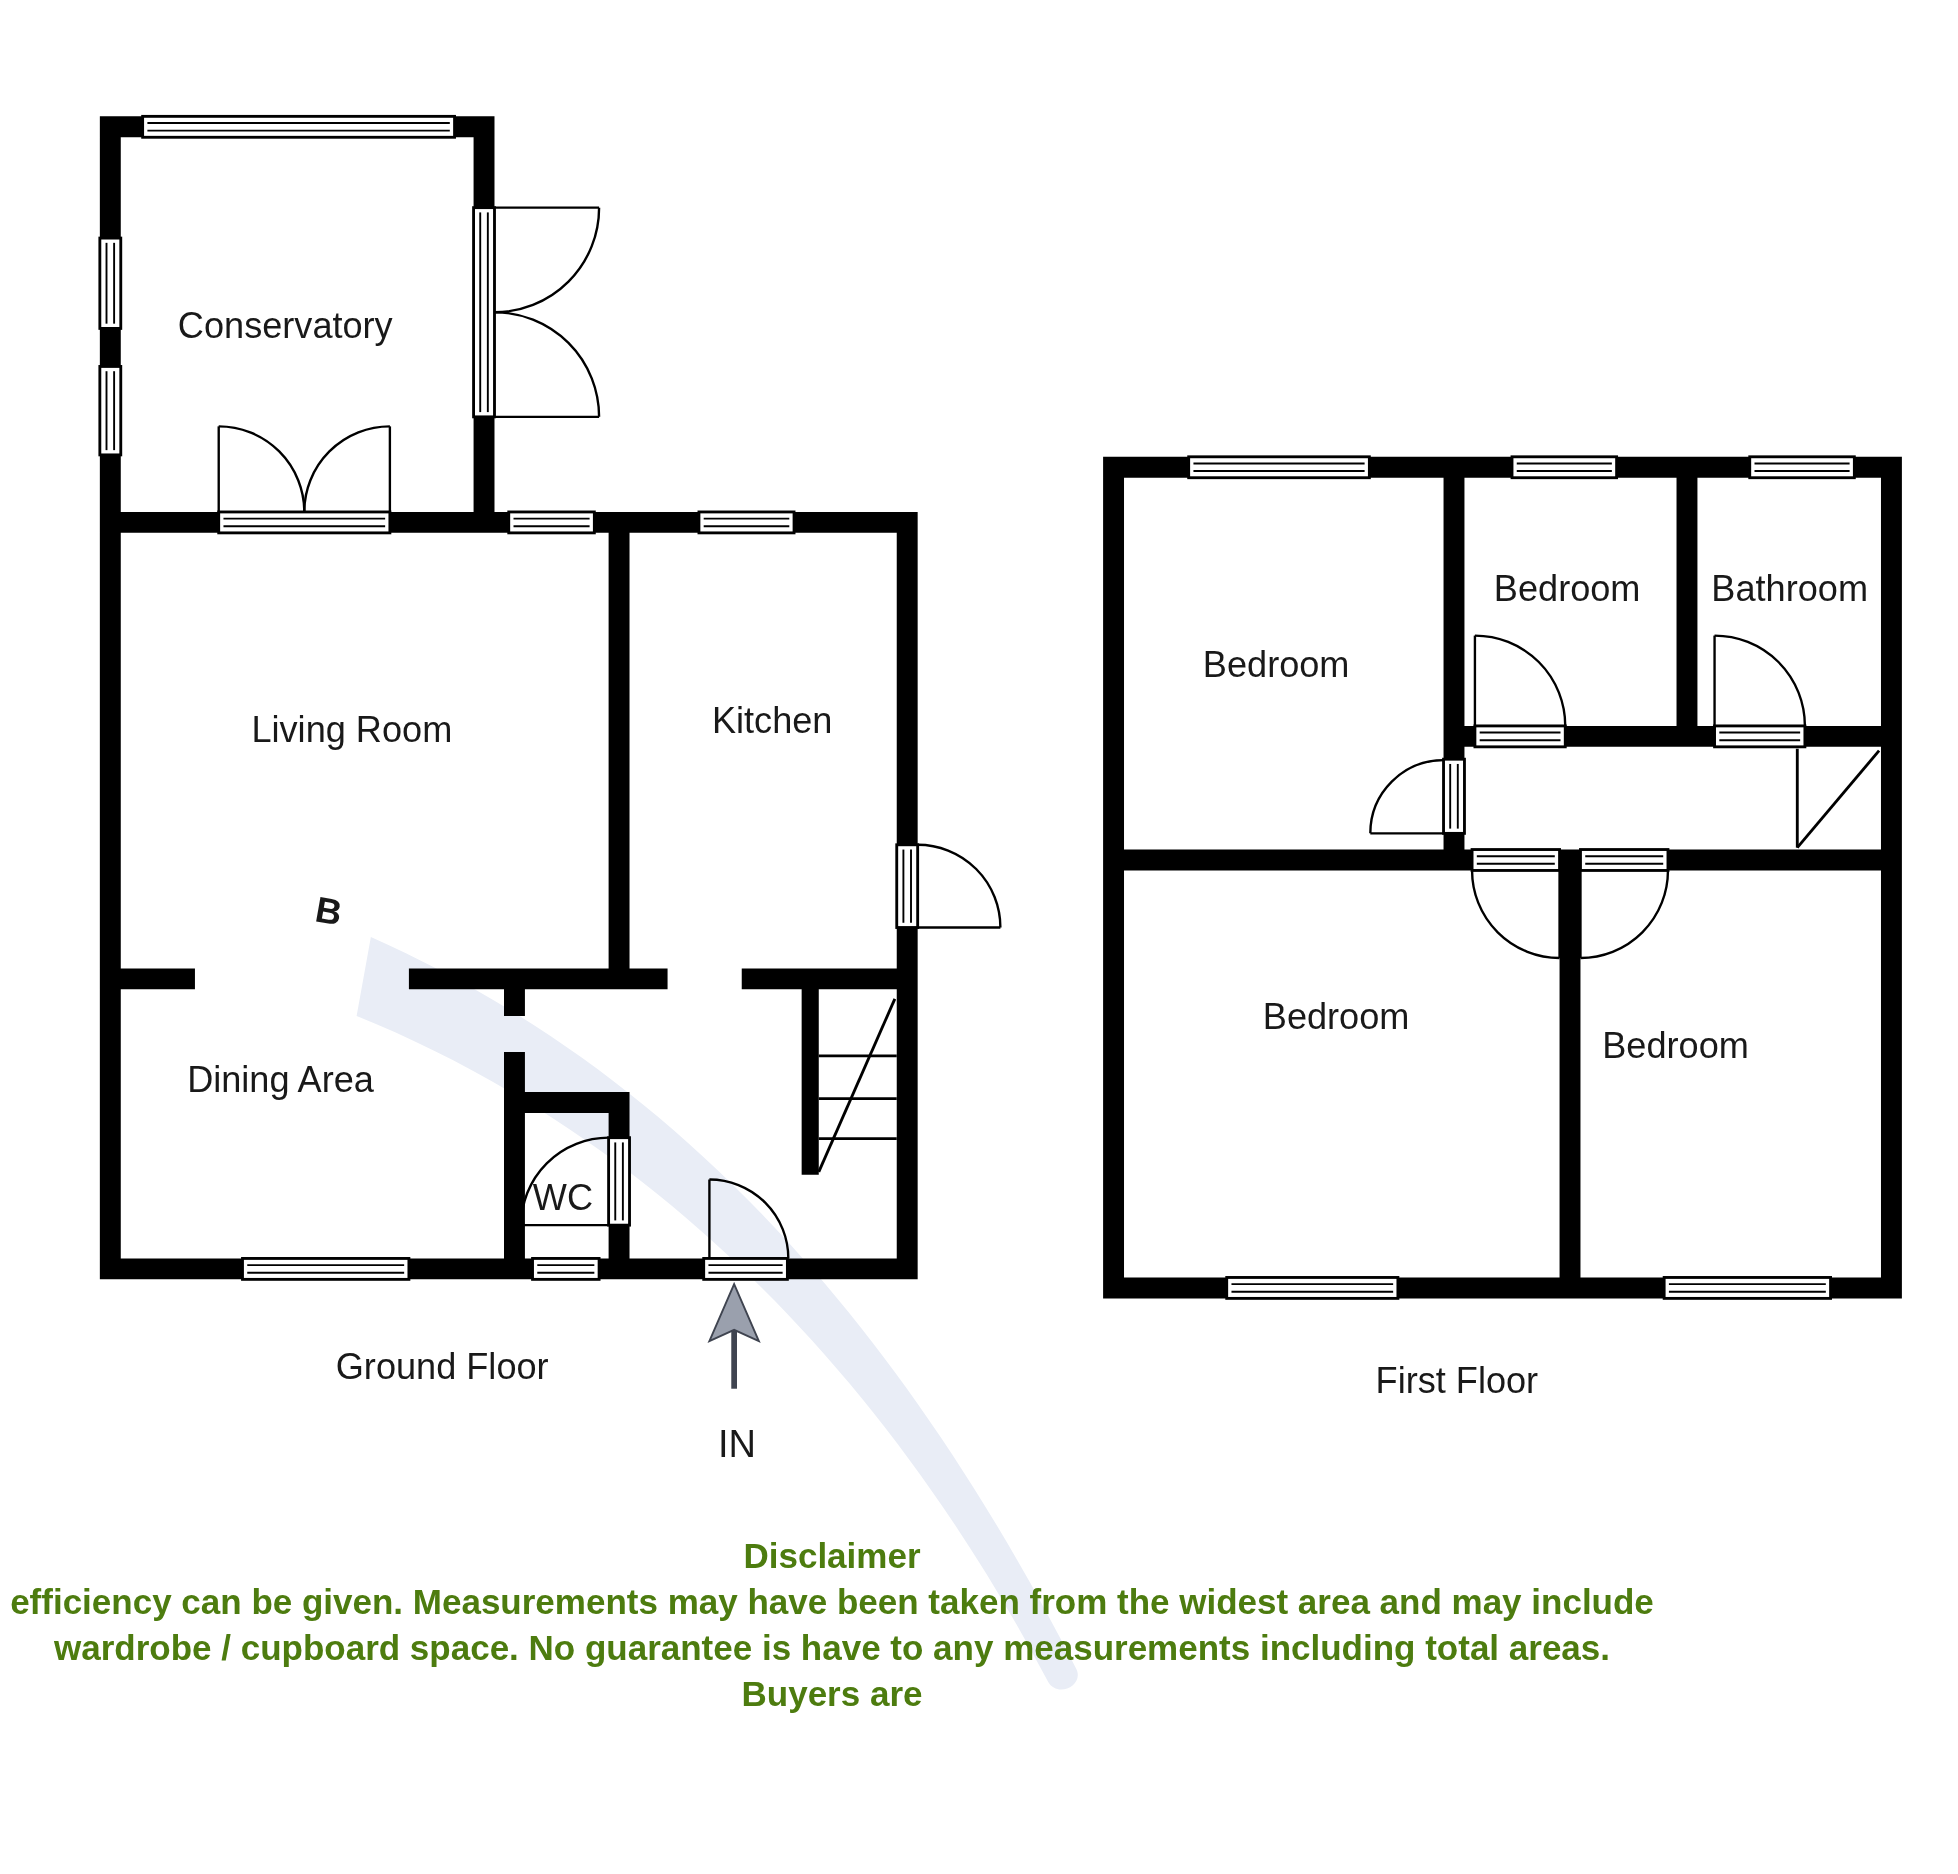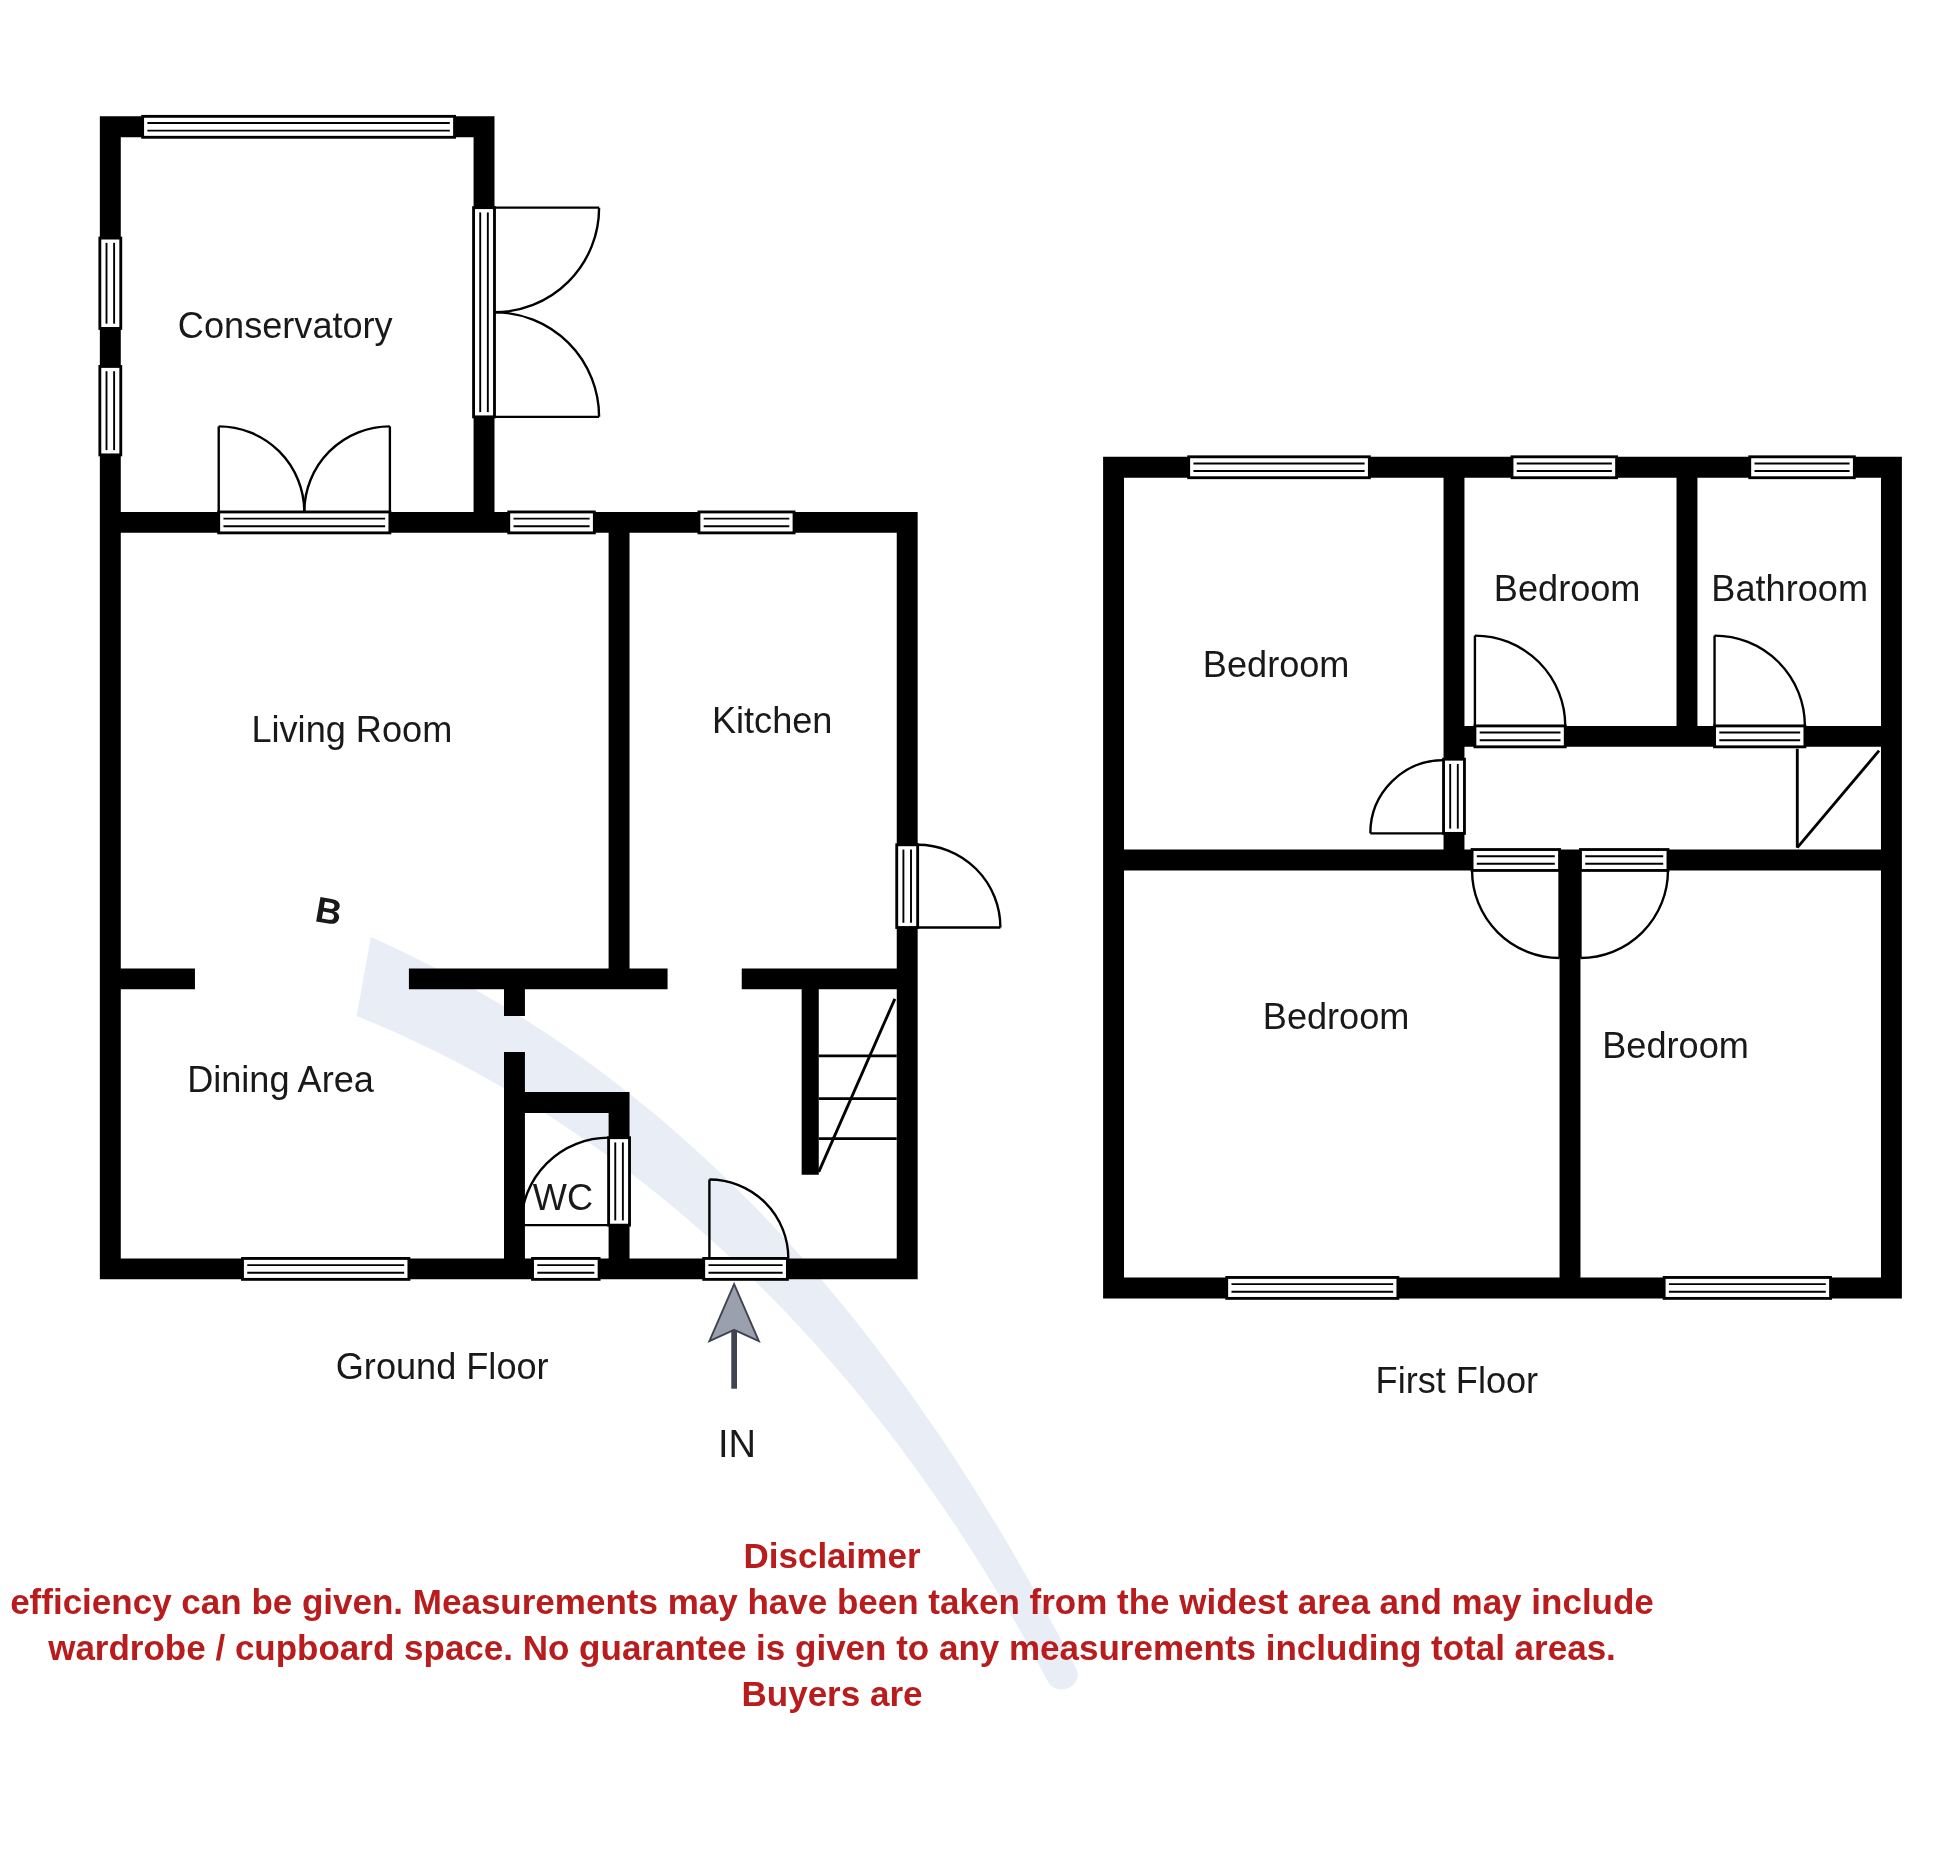--- a/index.html
+++ b/index.html
@@ -9,21 +9,21 @@
   svg text{font-family:"Liberation Sans", sans-serif;font-size:38px;fill:#191919;}
   .wall{fill:#000000;stroke:none;}
   .win rect{fill:#ffffff;stroke:#000000;stroke-width:3;}
   .win line{stroke:#000000;stroke-width:2;}
   .door path,.door line{fill:none;stroke:#000000;stroke-width:2.5;}
   .stairs line{stroke:#000000;stroke-width:3;fill:none;}
   .arrow-shaft{stroke:#3f4450;stroke-width:6;}
   .arrow-head{stroke:#3f4450;stroke-width:2;}
   .big{font-size:40px;}
   #disclaimer{position:absolute;left:0;top:1533px;width:1664px;text-align:center;
-      font-weight:bold;font-size:35px;line-height:46px;color:#b91c1c;}
+      font-weight:bold;font-size:35px;line-height:46px;color:#4d7c0f;}
 </style>
 </head>
 <body>
 
 <svg width="1958" height="1875" viewBox="0 0 2059 1971">
 
   <g>
     <text x="420" y="1060" font-size="1500" font-weight="bold" transform="rotate(10 900 500)" fill="#e9edf6">B</text>
     <path d="M 390,985 C 660,1105 915,1330 1132,1755 C 1140,1772 1112,1786 1102,1768 C 905,1395 640,1175 375,1068 Z" fill="#e9edf6"></path>
   </g>
@@ -262,15 +262,15 @@
     <text x="1882" y="632" text-anchor="middle">Bathroom</text>
     <text x="1405" y="1082" text-anchor="middle">Bedroom</text>
     <text x="1762" y="1112" text-anchor="middle">Bedroom</text>
     <text x="1532" y="1464" text-anchor="middle">First Floor</text>
   </g>
 </svg>
 
 <div id="disclaimer">
   <div>Disclaimer</div>
   <div>efficiency can be given. Measurements may have been taken from the widest area and may include</div>
-  <div>wardrobe / cupboard space. No guarantee is given to any measurements including total areas. Buyers are</div>
+  <div>wardrobe / cupboard space. No guarantee is have to any measurements including total areas. Buyers are</div>
 </div>
 
 
 </body></html>

